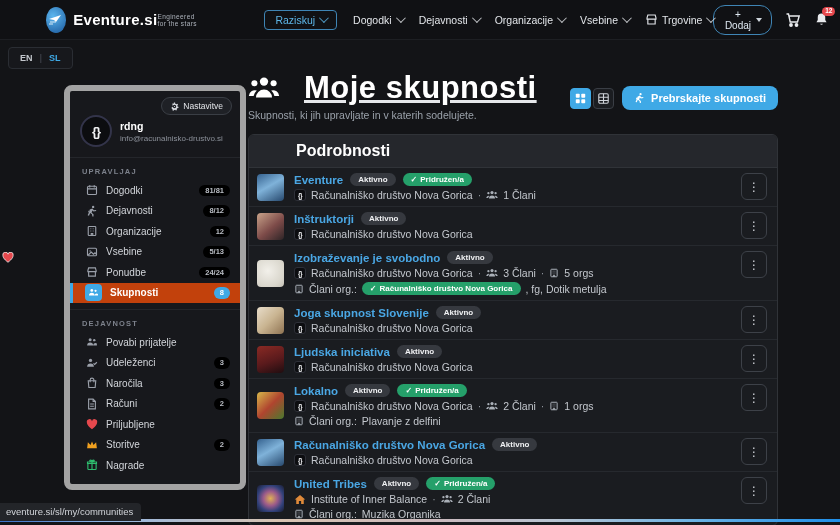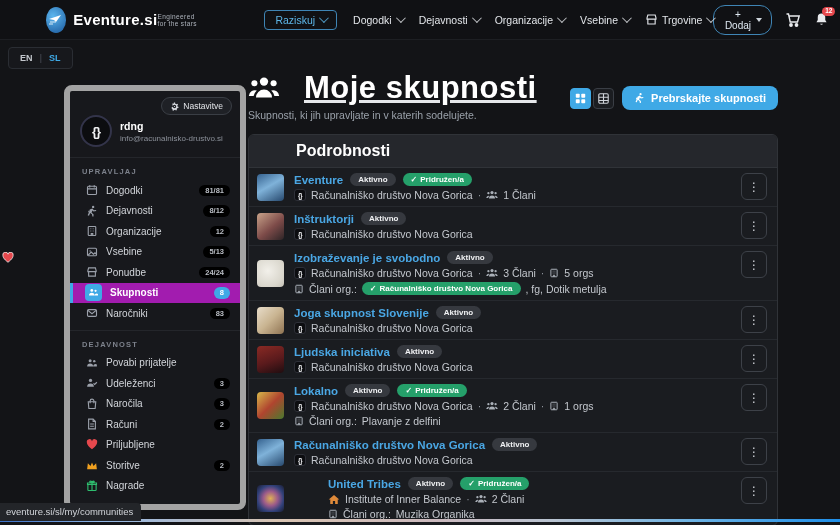--- a/index.html
+++ b/index.html
@@ -84,21 +84,21 @@
   .sb-item {
     display:flex; align-items:center; gap:8px; padding:4px 10px 4px 12px; height:20.5px; cursor:pointer;
     border-left:3px solid transparent;
   }
   .sb-item .sb-ic { width:13px; height:13px; color:#9ba0aa; display:flex; align-items:center; justify-content:center; flex:none; }
   .sb-label { font-size:10px; color:#d2d5da; white-space:nowrap; }
   .sb-badge {
     margin-left:auto; background:#000000; color:#b9bdc4; font-size:7.5px; font-weight:bold;
     border-radius:8px; padding:2px 6px; line-height:1;
   }
-  .sb-item.active { background:#a21caf; border-left:3px solid #3fa9e6; }
+  .sb-item.active { background:#c2410c; border-left:3px solid #3fa9e6; }
   .sb-item.active .sb-label { color:#fff; font-weight:bold; }
   .sb-item.active .sb-ic {
     width:17px; height:17px; background:#3fa9e6; border-radius:4px; color:#fff;
   }
   .sb-item.active .sb-badge { background:#3fa9e6; color:#fff; }
   .sb-divider { border-top:1px solid #24262b; margin:6px 0 0 0; }
   .ic-red { color:#e5484d !important; } .ic-orange { color:#f0a020 !important; } .ic-green { color:#2ebd6e !important; }
 
   
   .main { position:absolute; left:248px; top:70px; width:530px; }
@@ -114,21 +114,21 @@
   .browse-btn {
     display:flex; align-items:center; gap:6px; background:#3fa9e6; color:#fff; border:none;
     border-radius:8px; padding:6px 12px; font-size:11px; font-weight:bold; cursor:pointer;
     font-family:"Liberation Sans", sans-serif;
   }
 
   
   .table { margin-top:13px; background:#1a1c20; border:1px solid #303338; border-radius:6px; overflow:hidden; }
   .table-head { background:#25272c; padding:7px 0 7px 47px; font-size:16px; font-weight:bold; color:#fff; border-bottom:1px solid #303338; }
   .row { display:flex; align-items:flex-start; padding:5px 10px 5px 8px; border-bottom:1px solid #26292e; }
-  .row:last-child { border-bottom:none;gap:34px; }
+  .row:last-child { border-bottom:none; }
   .thumb { width:27px; height:27px; border-radius:4px; flex:none; align-self:center; }
   .row-body { margin-left:10px; flex:1; min-width:0; }
   .row-l1 { display:flex; align-items:center; gap:7px; }
   .row-title { font-size:11.5px; font-weight:bold; color:#4aa7e4; text-decoration:none; cursor:pointer; white-space:nowrap; }
   .badge { font-size:8px; font-weight:bold; border-radius:9px; padding:2.5px 8px; line-height:1; display:inline-flex; align-items:center; gap:3px; }
   .badge-gray { background:#36393f; color:#f0f1f3; }
   .badge-green { background:#25a06a; color:#fff; }
   .chk { font-size:8px; }
   .row-l2, .row-l3 { display:flex; align-items:center; gap:5px; font-size:10.5px; color:#c3c7cd; margin-top:3px; white-space:nowrap; }
   .mini-avatar {
@@ -313,30 +313,20 @@
     <span class="sb-ic">
         <svg width="11" height="11" viewBox="0 0 16 16" fill="currentColor">
           <circle cx="5.5" cy="5" r="2"></circle>
           <circle cx="11" cy="5.5" r="1.6"></circle>
           <path d="M1.5 12.5 a4 4 0 0 1 8 0z M9.5 12.5 a3.2 3.2 0 0 1 5 -2.5 v2.5z"></path>
         </svg>
       </span>
     <span class="sb-label">Skupnosti</span>
     <span class="sb-badge">8</span>
   </div>
-  <div class="sb-item">
-    <span class="sb-ic">
-        <svg width="12" height="12" viewBox="0 0 16 16" fill="none" stroke="currentColor" stroke-width="1.5">
-          <rect x="2" y="3.5" width="12" height="9" rx="1.5"></rect>
-          <path d="M2.5 4.5 L8 9 l5.5-4.5"></path>
-        </svg>
-      </span>
-    <span class="sb-label">Naročniki</span>
-    <span class="sb-badge">83</span>
-  </div>
 
   <div class="sb-divider"></div>
   <div class="sb-section-title">DEJAVNOST</div>
 
   <div class="sb-item">
     <span class="sb-ic">
         <svg width="12" height="12" viewBox="0 0 16 16" fill="currentColor">
           <circle cx="5.5" cy="5" r="2"></circle>
           <circle cx="11" cy="5.5" r="1.6"></circle>
           <path d="M1.5 12.5 a4 4 0 0 1 8 0z M9.5 12.5 a3.2 3.2 0 0 1 5-2.5 v2.5z"></path>

